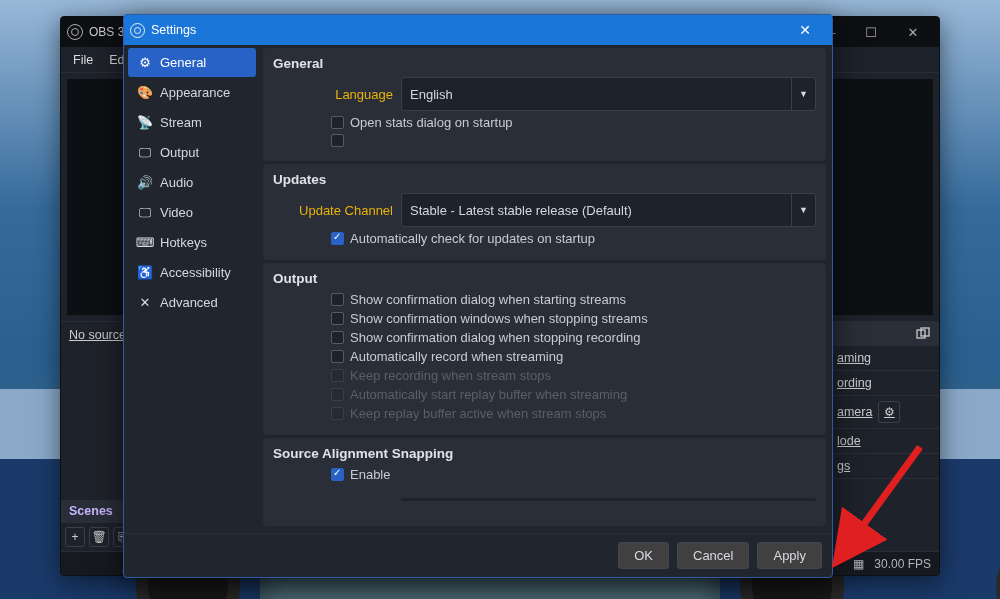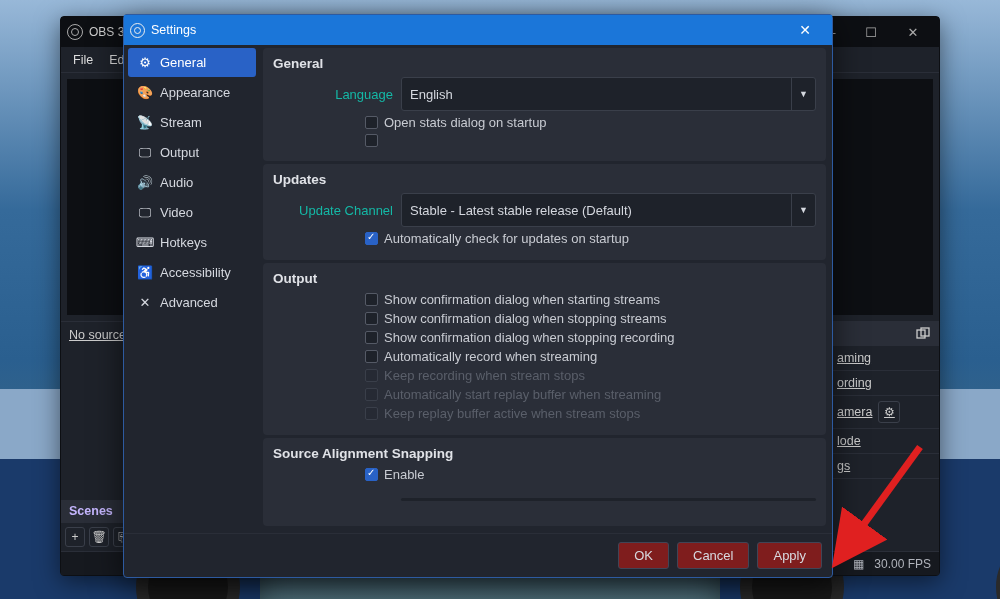--- a/index.html
+++ b/index.html
@@ -65,33 +65,33 @@
   .side-item .ic{width:14px;height:14px;display:flex;align-items:center;justify-content:center;font-size:13px;}
   .side-item.active{background:#2962c6;color:#fff;}
   .content{flex:1;position:relative;display:flex;}
   .scroll-area{flex:1;overflow:auto;background:#21252e;}
   .scroll-area::-webkit-scrollbar{width:10px;}
   .scroll-area::-webkit-scrollbar-track{background:#21252e;}
   .scroll-area::-webkit-scrollbar-thumb{background:#3a3f4a;border-radius:5px;}
   .section{background:#2a2e38; margin:3px 6px 3px 3px; border-radius:4px; padding:8px 10px 10px;}
   .section h3{color:#e0e2e7;font-size:13.5px;font-weight:700;margin-bottom:6px;}
   .field-row{display:flex;align-items:center;margin:4px 0;min-height:26px;}
-  .field-label{width:128px;text-align:right;color:#14b8a6;font-size:13px;padding-right:8px;}
+  .field-label{width:128px;text-align:right;color:#eab308;font-size:13px;padding-right:8px;}
   .field-ctrl{flex:1;}
   .select{background:#1e222a;border:1px solid #3a3f4a;border-radius:3px;color:#d5d8df;font-size:13px;height:34px;display:flex;align-items:center;padding:0 8px;position:relative;}
   .select .arrow{position:absolute;right:0;top:0;width:24px;height:100%;display:flex;align-items:center;justify-content:center;border-left:1px solid #3a3f4a;font-size:9px;}
-  .check-row{display:flex;align-items:center;margin:4px 0 4px 92px;color:#c8cbd2;font-size:13px;gap:6px;}
+  .check-row{display:flex;align-items:center;margin:4px 0 4px 58px;color:#c8cbd2;font-size:13px;gap:6px;}
   .check-row.disabled{color:#5a5f6a;}
   .check{width:13px;height:13px;border:1px solid #555a66;border-radius:2px;background:#1e222a;position:relative;flex-shrink:0;}
   .check.checked{background:#2962c6;border-color:#2962c6;}
   .check.checked::after{content:"✓";position:absolute;color:#fff;font-size:10px;left:1px;top:-2px;}
   .check-row.disabled .check{border-color:#3a3f4a;background:#262a34;}
 
   .dlg-footer{height:44px;border-top:1px solid #2a2e38;display:flex;align-items:center;justify-content:flex-end;padding:0 10px;gap:8px;}
-  .btn{background:#7f1d1d;border:1px solid #414556;color:#d8dae0;font-size:13px;padding:5px 15px;border-radius:3px;cursor:pointer;}
+  .btn{background:#404040;border:1px solid #414556;color:#d8dae0;font-size:13px;padding:5px 15px;border-radius:3px;cursor:pointer;}
 
   .arrow-annot{position:absolute;right:60px;bottom:12px;pointer-events:none;}
 </style>
 </head>
 <body>
 
 <div class="bg-car left">
     <div class="win"></div>
     <div class="hl"></div>
   </div>
@@ -254,21 +254,21 @@
 
         <div class="section">
           <h3>Output</h3>
           <div id="output-opts">
               <div class="check-row">
                 <div class="check"></div>
                 <span>Show confirmation dialog when starting streams</span>
               </div>
               <div class="check-row">
                 <div class="check"></div>
-                <span>Show confirmation dialog when stopping streams</span>
+                <span>Show confirmation windows when stopping streams</span>
               </div>
               <div class="check-row">
                 <div class="check"></div>
                 <span>Show confirmation dialog when stopping recording</span>
               </div>
               <div class="check-row">
                 <div class="check"></div>
                 <span>Automatically record when streaming</span>
               </div>
               <div class="check-row disabled">

